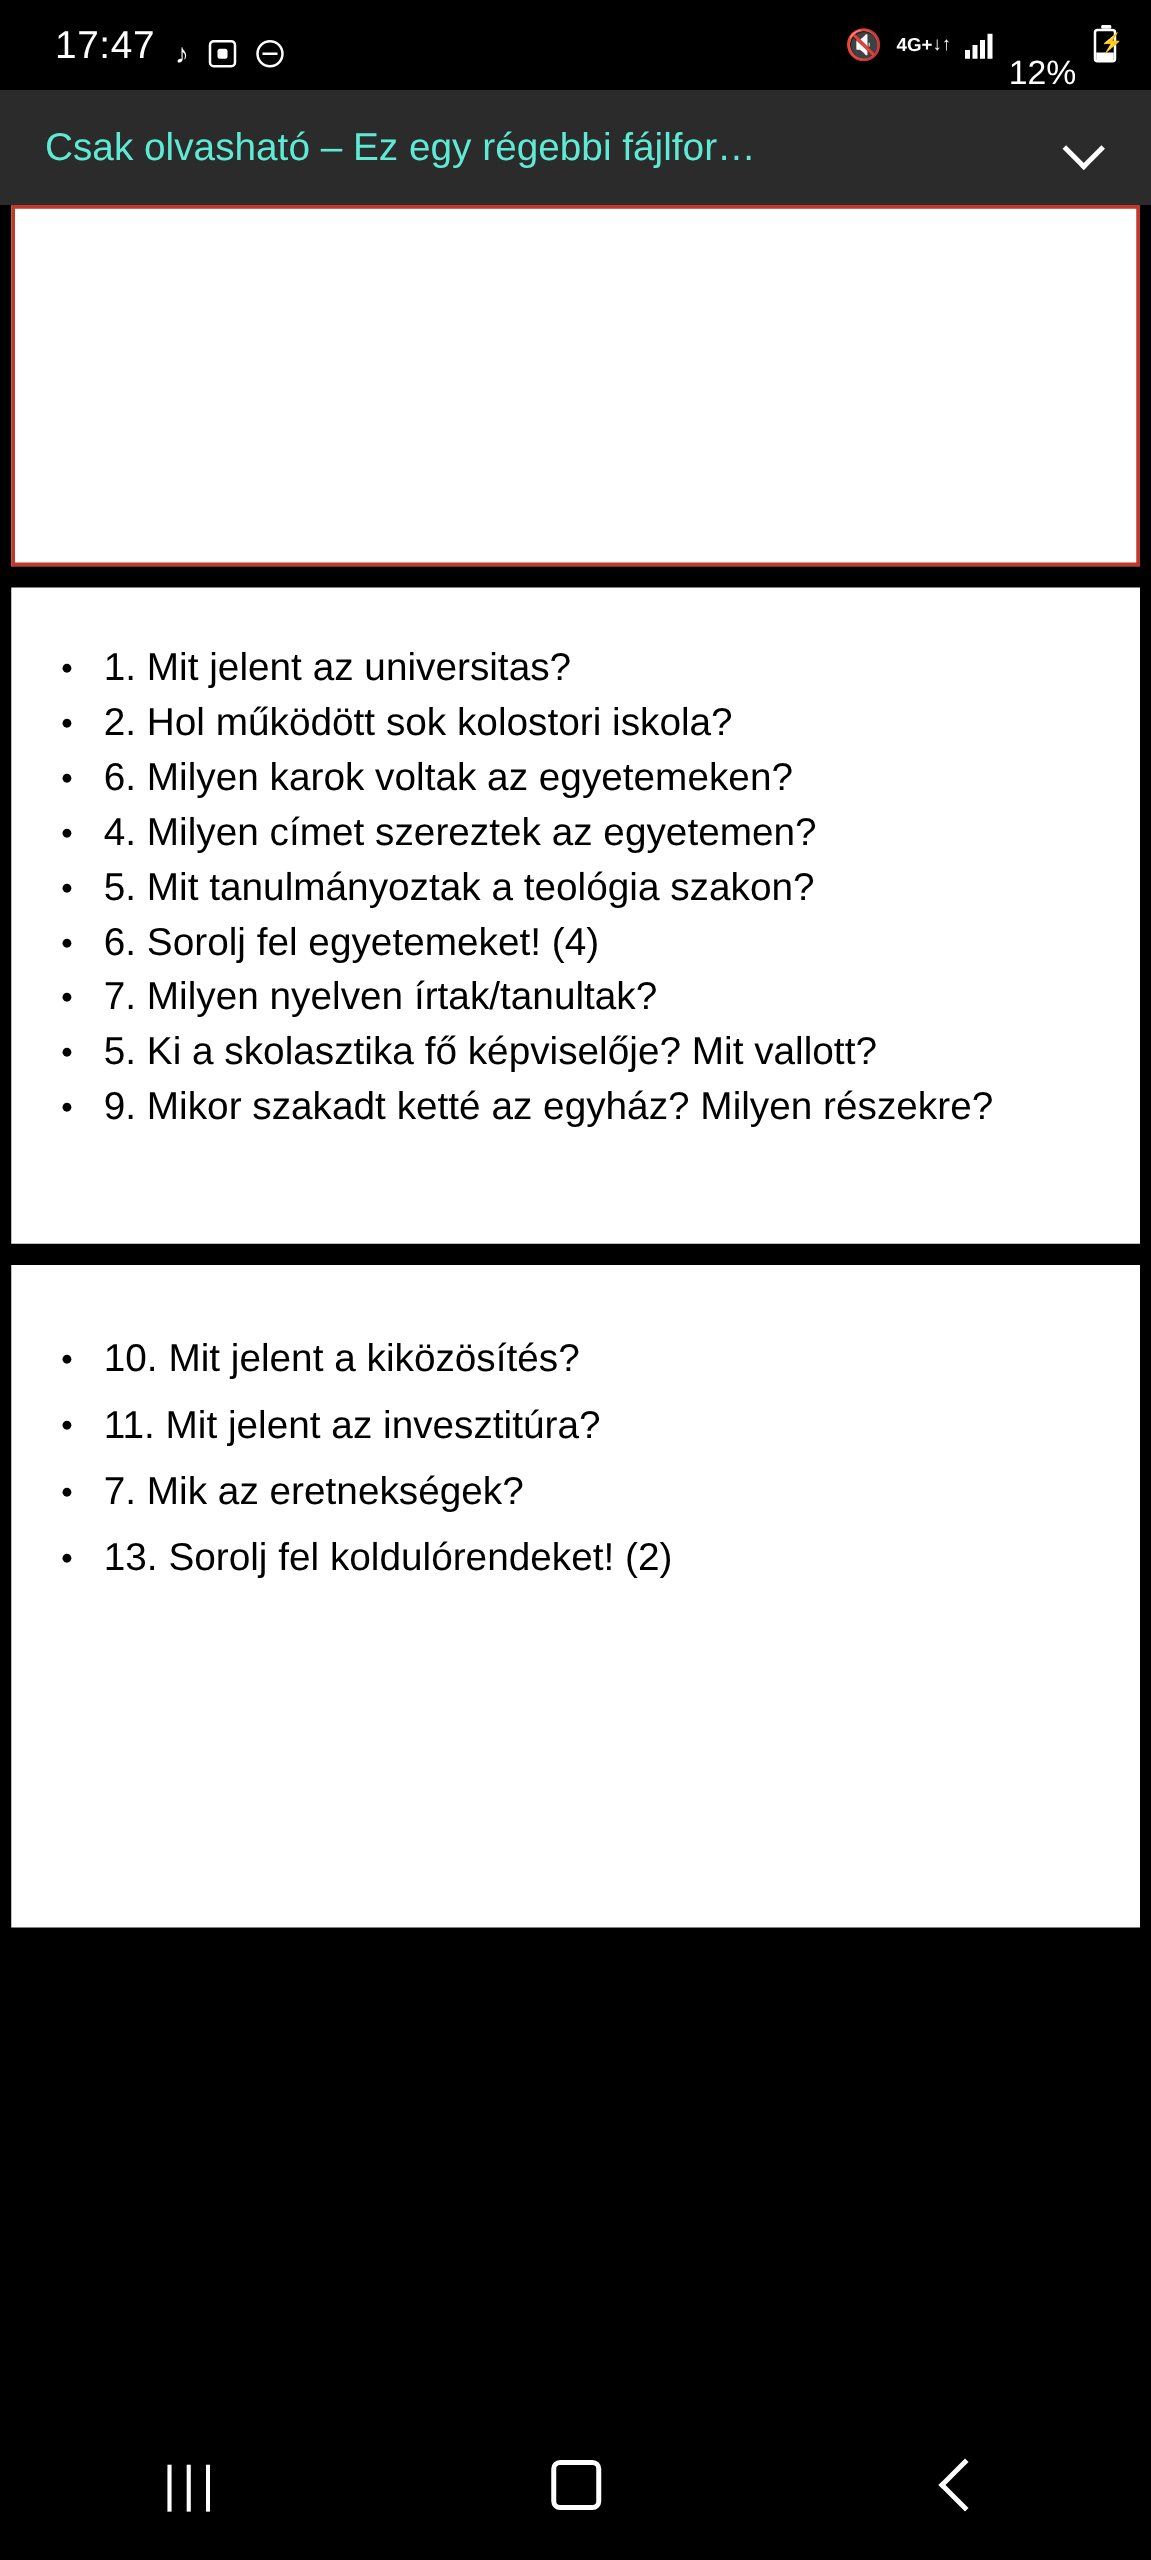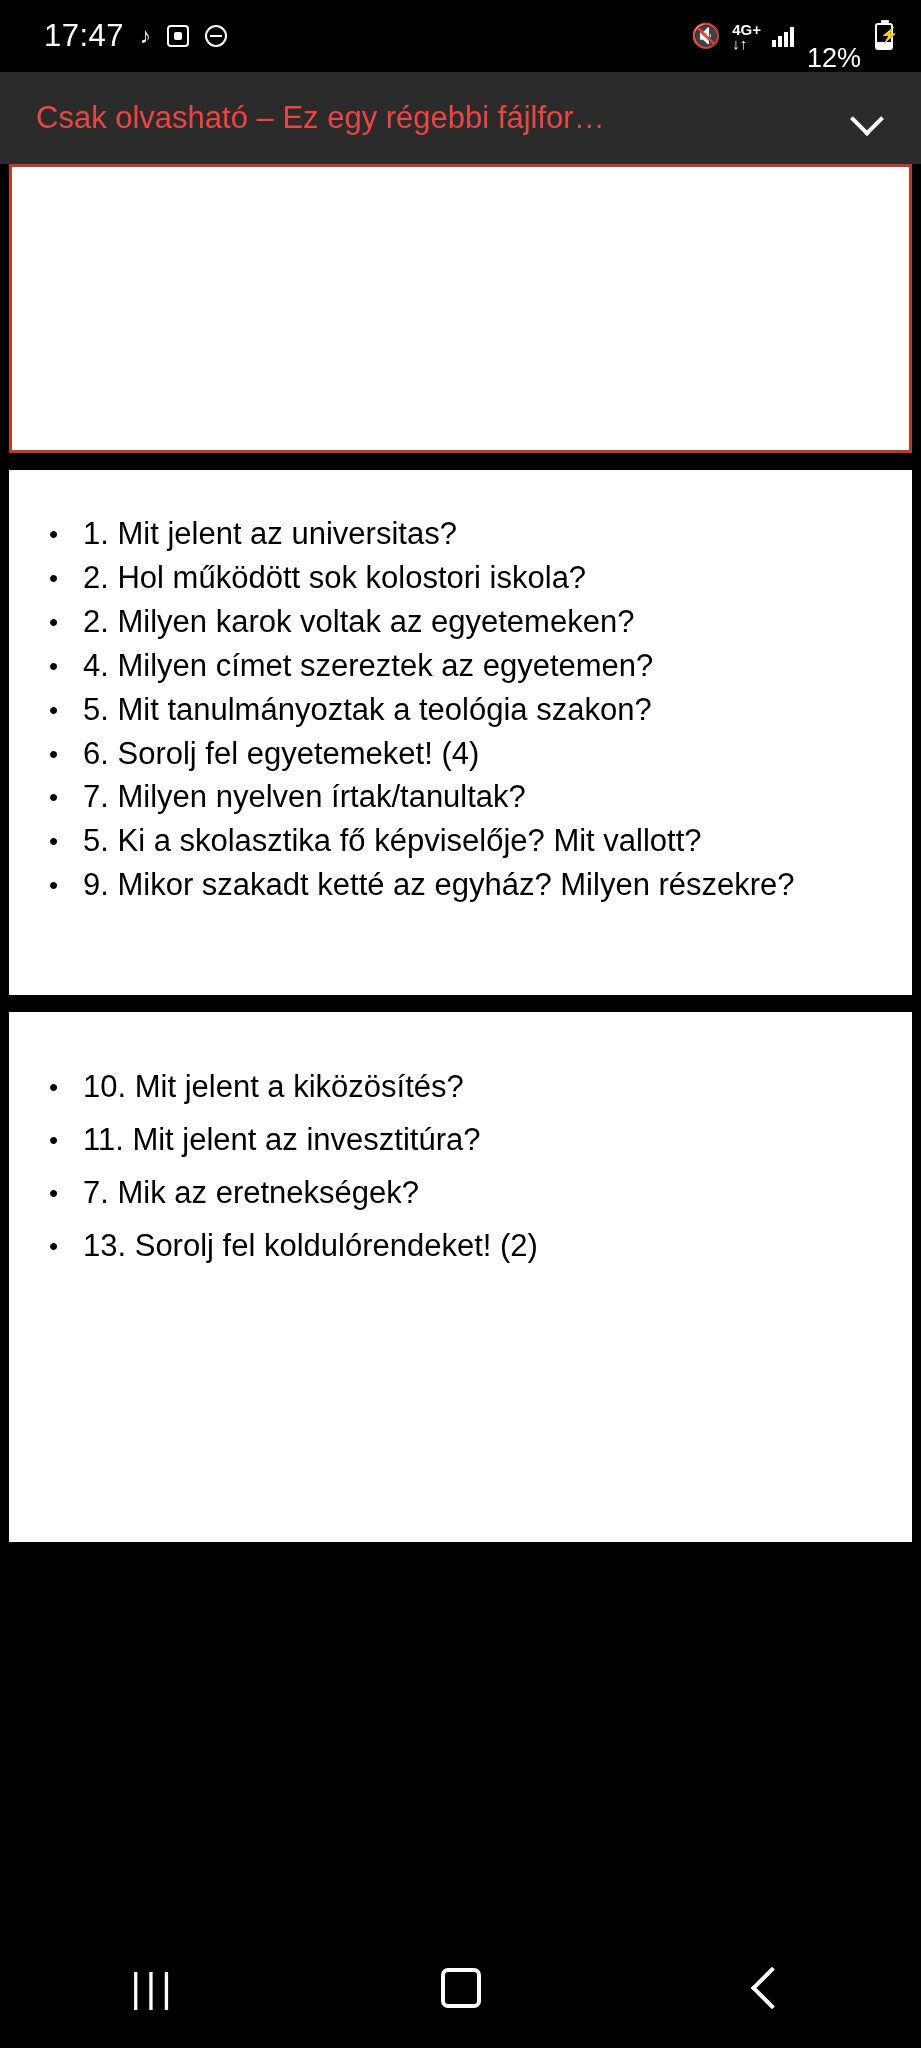--- a/index.html
+++ b/index.html
@@ -25,21 +25,21 @@
     background: #000;
     color: #fff;
     display: flex;
     align-items: center;
     justify-content: space-between;
     padding: 0 28px 0 44px;
     flex: 0 0 auto;
   }
   .status-left {
     display: flex;
-    align-items: center;
+    align-items: flex-end;
     gap: 16px;
   }
   .status-clock {
     font-size: 31px;
     letter-spacing: 0.5px;
   }
   .status-icon-note { font-size: 22px; line-height: 1; }
   .sq-icon {
     width: 22px; height: 22px;
     border: 2px solid #fff;
@@ -71,21 +71,21 @@
   }
   .status-right {
     display: flex;
     align-items: center;
     gap: 11px;
     font-size: 27px;
   }
   .mute-icon { font-size: 24px; position: relative; }
   .net-type {
     display: flex;
-    flex-direction: column;
+    flex-direction: row;
     align-items: flex-start;
     line-height: 1;
     font-size: 14px;
   }
   .net-type .gen { font-size: 15px; font-weight: bold; }
   .net-type .arrows { font-size: 15px; margin-top: -1px; }
   .signal-bars {
     display: flex;
     align-items: flex-end;
     gap: 2px;
@@ -129,21 +129,21 @@
     top: 2px; left: 3px;
     font-size: 15px;
     color: #fff;
     line-height: 1;
   }
 
   
   .readonly-bar {
     height: 92px;
     background: #2b2b2b;
-    color: #ef4444;
+    color: #5eead4;
     display: flex;
     align-items: center;
     justify-content: space-between;
     padding: 0 36px 0 36px;
     flex: 0 0 auto;
   }
   .readonly-text {
     font-size: 31px;
     white-space: nowrap;
     overflow: hidden;
@@ -294,21 +294,21 @@
         <div class="qitem">
           <span class="qbullet">•</span>
           <span class="qtext">1. Mit jelent az universitas?</span>
         </div>
         <div class="qitem">
           <span class="qbullet">•</span>
           <span class="qtext">2. Hol működött sok kolostori iskola?</span>
         </div>
         <div class="qitem">
           <span class="qbullet">•</span>
-          <span class="qtext">2. Milyen karok voltak az egyetemeken?</span>
+          <span class="qtext">6. Milyen karok voltak az egyetemeken?</span>
         </div>
         <div class="qitem">
           <span class="qbullet">•</span>
           <span class="qtext">4. Milyen címet szereztek az egyetemen?</span>
         </div>
         <div class="qitem">
           <span class="qbullet">•</span>
           <span class="qtext">5. Mit tanulmányoztak a teológia szakon?</span>
         </div>
         <div class="qitem">

